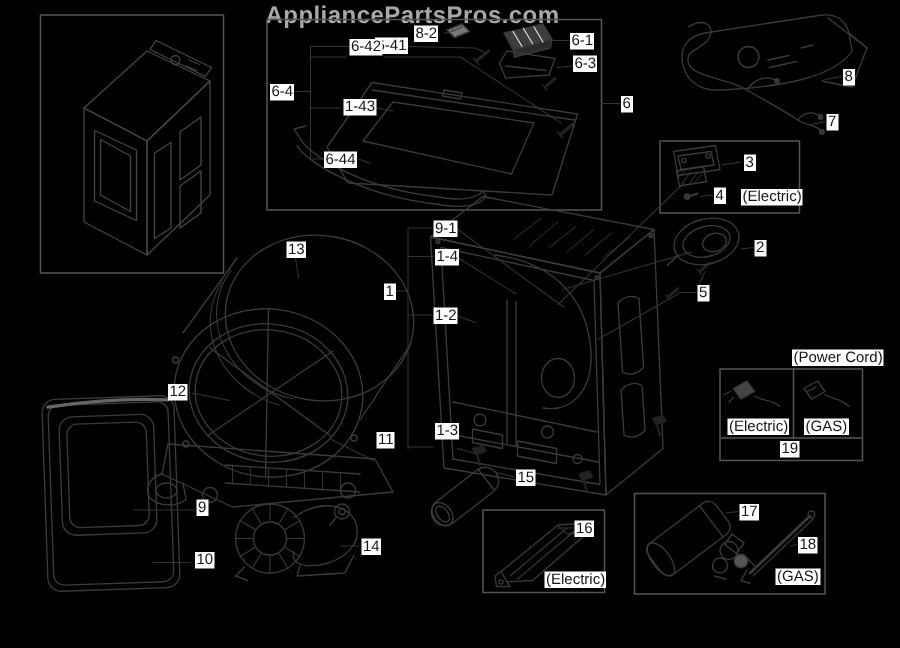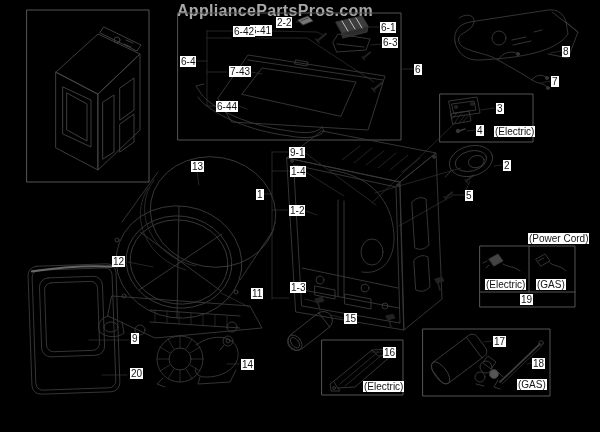--- a/index.html
+++ b/index.html
@@ -256,46 +256,46 @@
       <path d="M476,384 l8,2 M498,372 l5,5"></path>
     </g>
     <g>
       <path d="M500,382 L540,344" stroke-width="1.8"></path>
       <path d="M502,384 L542,346" stroke-width="0.7"></path>
       <circle cx="541" cy="343" r="2.3"></circle>
       <path d="M498,380 l-4,7 l6,2"></path>
     </g>
   </svg>
 
-  <span class="lbl" style="left:276px;top:17px">2-2</span>
+  <span class="lbl" style="left:276px;top:17px">8-2</span>
   <span class="lbl" style="left:250px;top:25px">6-41</span>
   <span class="lbl" style="left:233px;top:26px">6-42</span>
   <span class="lbl" style="left:180px;top:56px">6-4</span>
-  <span class="lbl" style="left:229px;top:66px">7-43</span>
+  <span class="lbl" style="left:229px;top:66px">1-43</span>
   <span class="lbl" style="left:216px;top:101px">6-44</span>
   <span class="lbl" style="left:380px;top:22px">6-1</span>
   <span class="lbl" style="left:382px;top:37px">6-3</span>
   <span class="lbl" style="left:414px;top:64px">6</span>
   <span class="lbl" style="left:562px;top:46px">8</span>
   <span class="lbl" style="left:551px;top:76px">7</span>
   <span class="lbl" style="left:496px;top:103px">3</span>
   <span class="lbl" style="left:476px;top:125px">4</span>
   <span class="cap" style="left:494px;top:126px">(Electric)</span>
   <span class="lbl" style="left:503px;top:160px">2</span>
   <span class="lbl" style="left:465px;top:190px">5</span>
   <span class="lbl" style="left:289px;top:147px">9-1</span>
   <span class="lbl" style="left:290px;top:166px">1-4</span>
   <span class="lbl" style="left:256px;top:189px">1</span>
   <span class="lbl" style="left:289px;top:205px">1-2</span>
   <span class="lbl" style="left:290px;top:282px">1-3</span>
   <span class="lbl" style="left:191px;top:161px">13</span>
   <span class="lbl" style="left:112px;top:256px">12</span>
   <span class="lbl" style="left:251px;top:288px">11</span>
   <span class="lbl" style="left:131px;top:333px">9</span>
-  <span class="lbl" style="left:130px;top:368px">20</span>
+  <span class="lbl" style="left:130px;top:368px">10</span>
   <span class="lbl" style="left:241px;top:359px">14</span>
   <span class="lbl" style="left:344px;top:313px">15</span>
   <span class="lbl" style="left:383px;top:347px">16</span>
   <span class="cap" style="left:363px;top:381px">(Electric)</span>
   <span class="cap" style="left:528px;top:233px">(Power Cord)</span>
   <span class="cap" style="left:485px;top:279px">(Electric)</span>
   <span class="cap" style="left:536px;top:279px">(GAS)</span>
   <span class="lbl" style="left:520px;top:294px">19</span>
   <span class="lbl" style="left:493px;top:336px">17</span>
   <span class="lbl" style="left:532px;top:358px">18</span>

